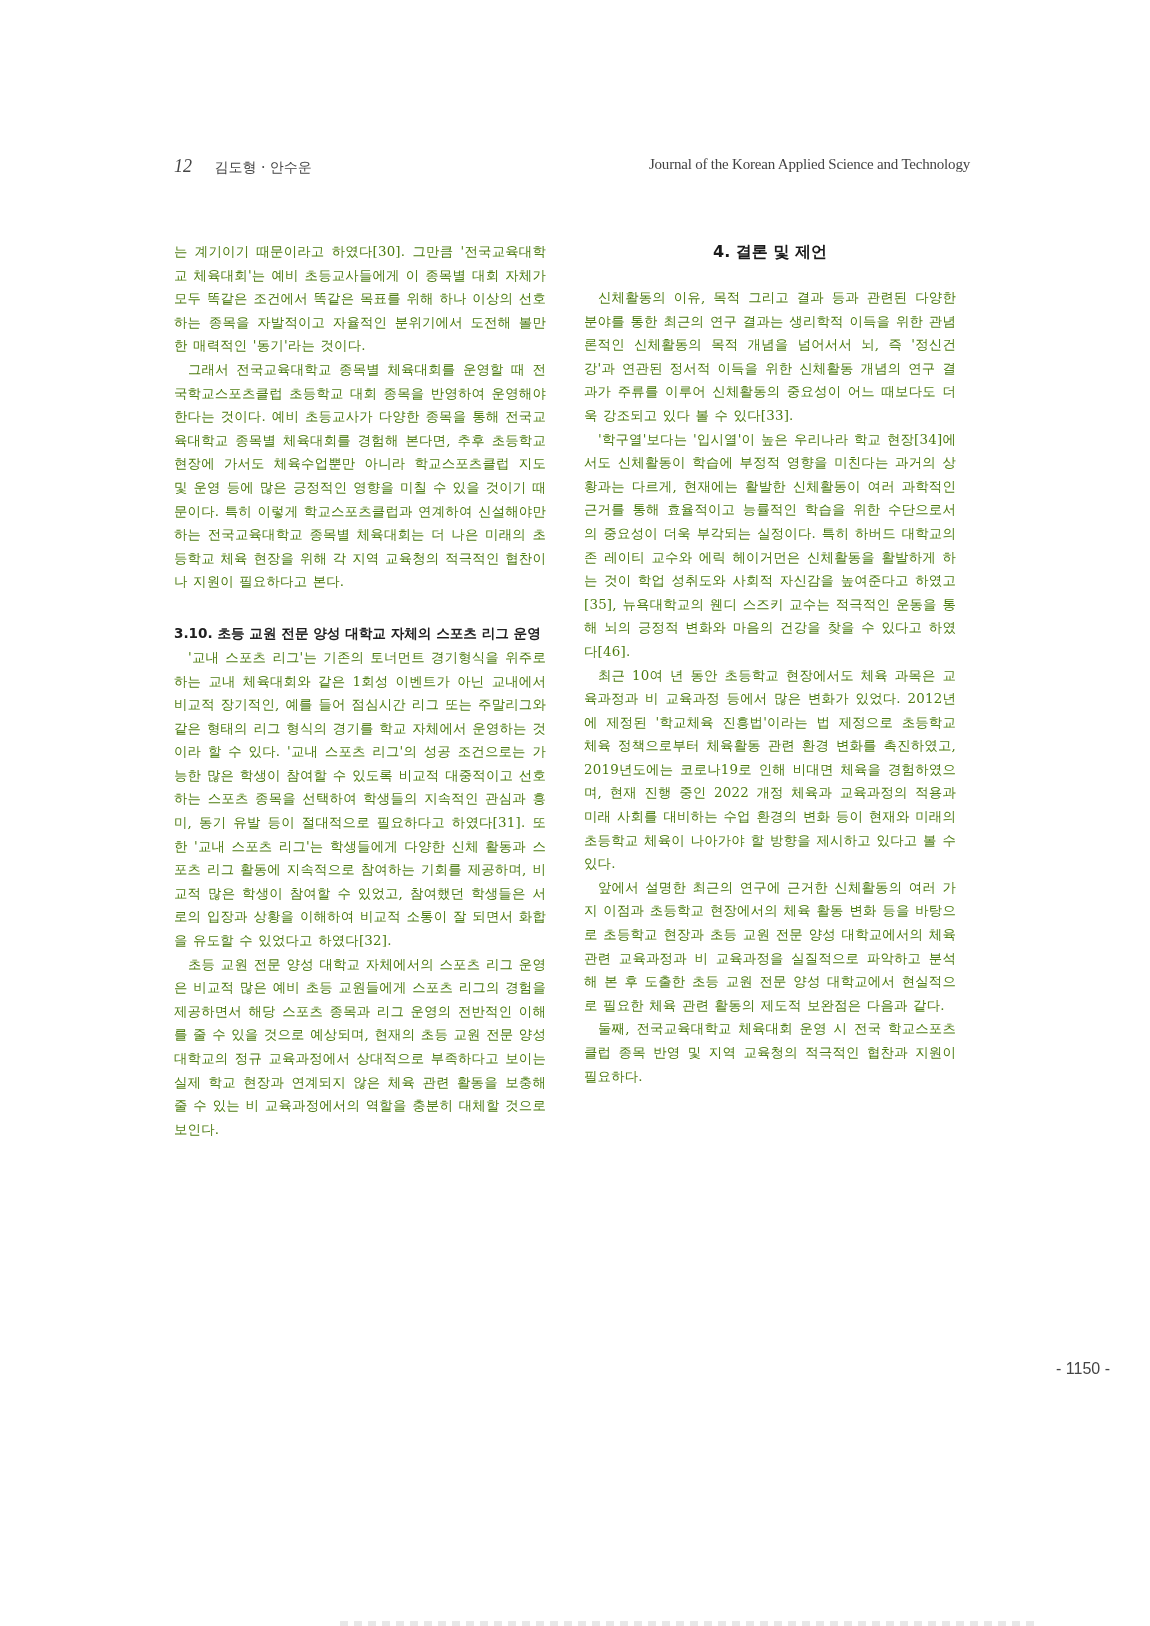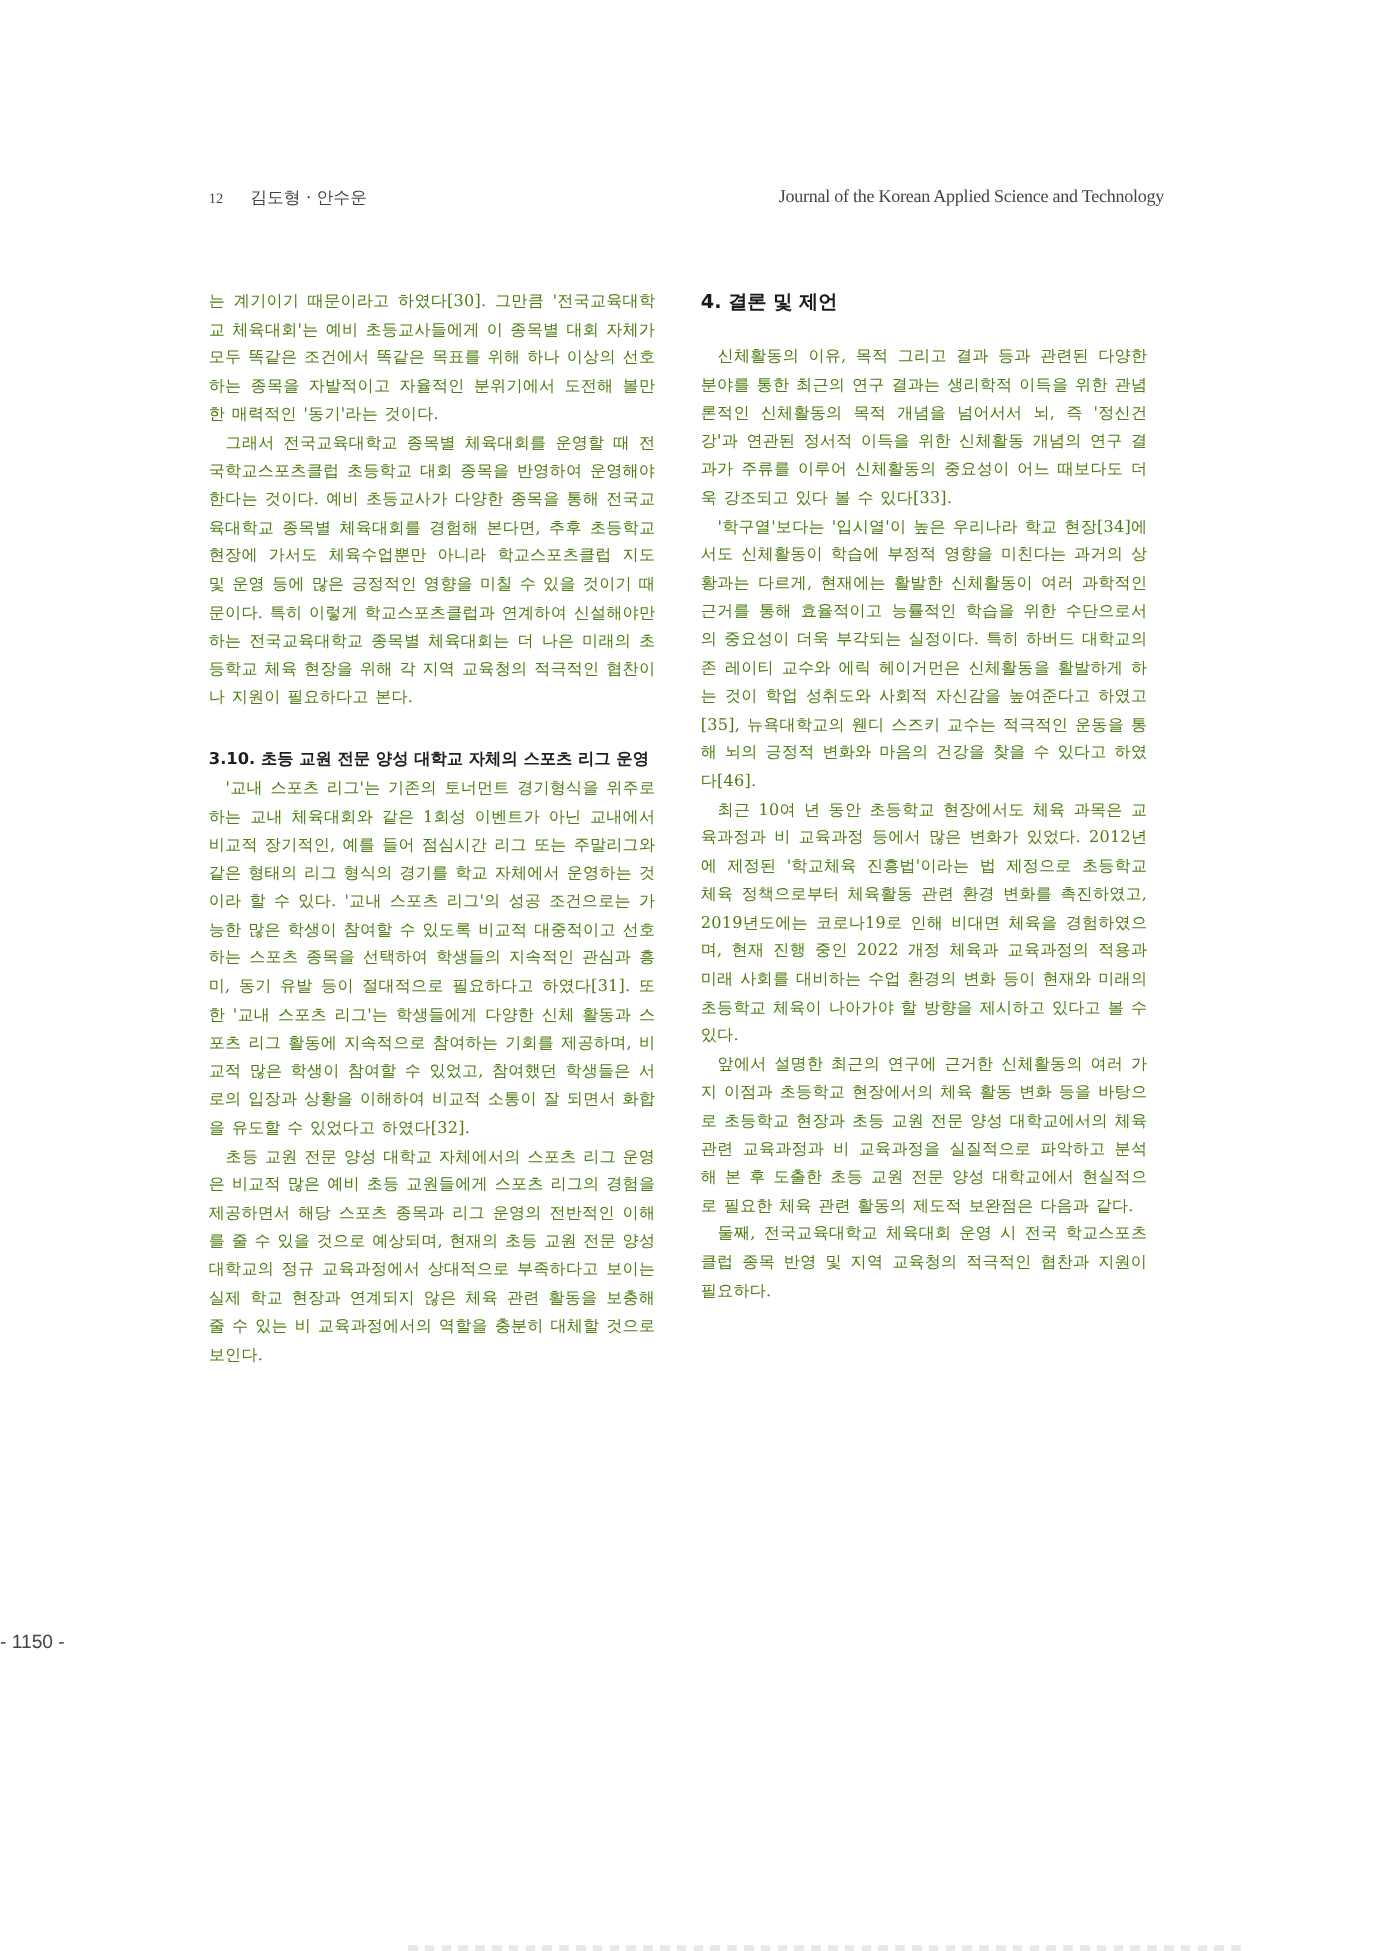--- a/index.html
+++ b/index.html
@@ -6,45 +6,45 @@
   body {
     width: 1150px; height: 1626px; position: relative; overflow: hidden;
     font-family: "DejaVu Serif", "Liberation Serif", serif;
     color: #2a2a2a;
   }
   .running-head {
     position: absolute; top: 156px; left: 174px; right: 180px; height: 22px;
     font-size: 14px; color: #444;
   }
   .running-head .left { position: absolute; left: 0; top: 0; }
-  .running-head .left .pg { margin-right: 18px; font-family: "Liberation Serif", serif; font-size: 12px; }
+  .running-head .left .pg { margin-right: 18px; font-family: "Liberation Serif", serif; font-size: 18px; font-style: italic; }
   .running-head .right { position: absolute; right: 0; top: 0; font-family: "Liberation Serif", serif; font-size: 15px; letter-spacing: -0.2px; }
 
   .col { position: absolute; top: 240px; width: 372px; }
   .col.left { left: 174px; }
   .col.right { left: 584px; top: 240px; }
 
   p.body {
     margin: 0; font-size: 13.4px; line-height: 23.6px; text-align: justify;
     text-align-last: auto; letter-spacing: 0.2px; word-spacing: 1px; color: #4d7c0f;
   }
   p.body.indent { text-indent: 14px; }
   p.body.cont { text-indent: 0; }
 
   h3.subsec {
     margin: 28px 0 2px 0; font-family: "DejaVu Sans", "Liberation Sans", sans-serif;
     font-weight: bold; font-size: 13.6px; line-height: 22px; color: #1e1e1e;
     padding-left: 48px; text-indent: -48px;
   }
   h2.sec {
     margin: 0 0 22px 0; font-family: "DejaVu Sans", "Liberation Sans", sans-serif;
-    font-weight: bold; font-size: 16px; color: #1a1a1a; line-height: 24px;
+    font-weight: bold; font-size: 16px; text-align: center; color: #1a1a1a; line-height: 24px;
   }
   .page-number {
-    position: absolute; top: 1360px; left: 0; width: 1110px; text-align: left;
+    position: absolute; top: 1360px; left: 0; width: 1110px; text-align: right;
     font-family: "Liberation Sans", sans-serif; font-size: 16px; color: #444;
   }
   .cutoff-line {
     position: absolute; top: 1621px; left: 340px; width: 700px; height: 5px;
     background: repeating-linear-gradient(90deg, #d8d8d8 0 8px, transparent 8px 14px);
     opacity: 0.6;
   }
 </style>
 </head>
 <body>

